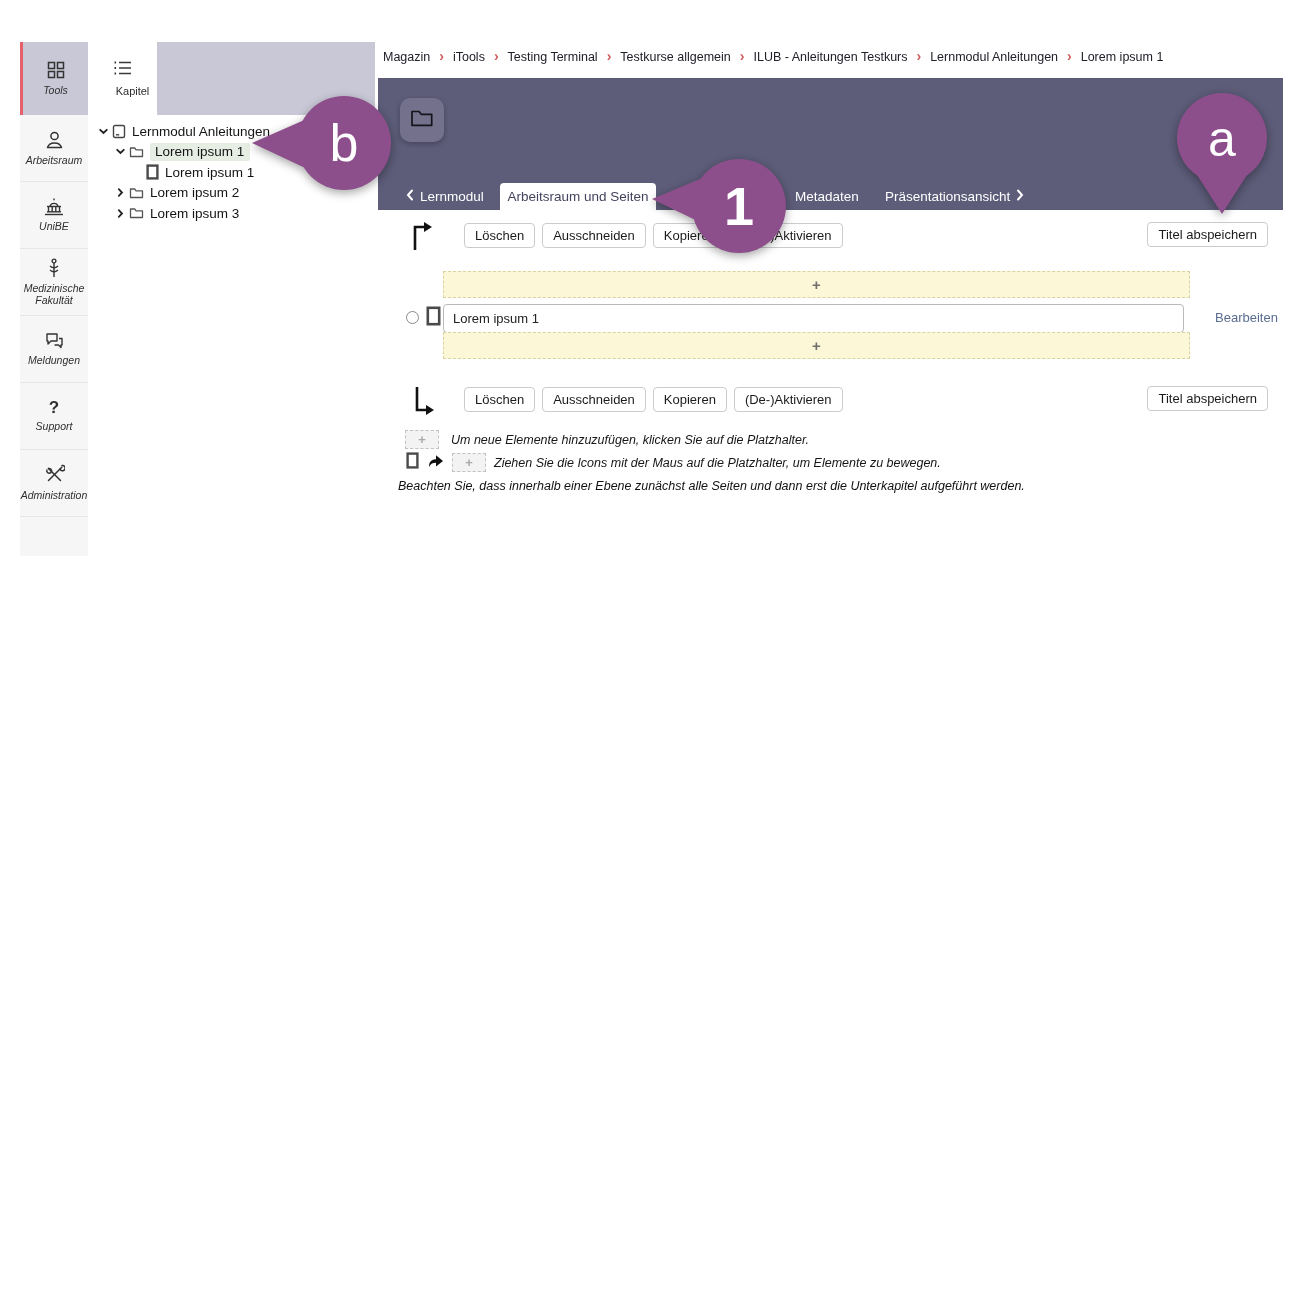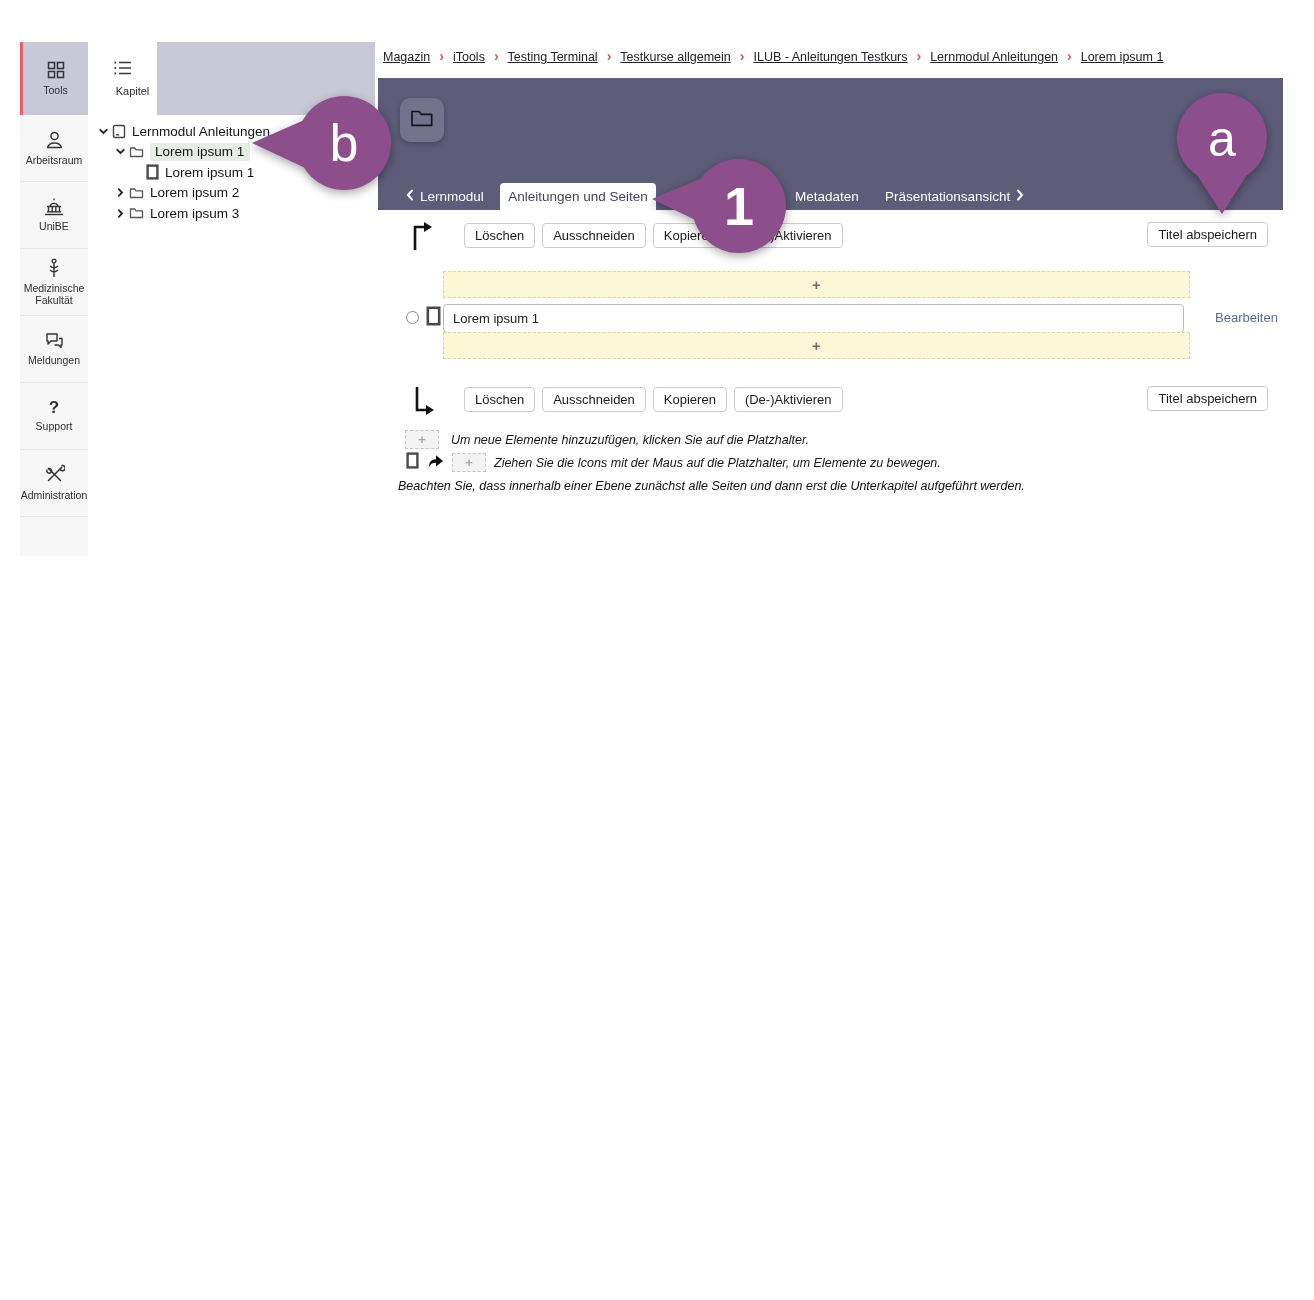--- a/index.html
+++ b/index.html
@@ -10,41 +10,41 @@
     color:#1c1c1c; overflow:hidden;
   }
   
   .sidebar { position:absolute; left:20px; top:42px; width:68px; }
   .side-item {
     width:68px; height:67px; background:#f6f6f7;
     display:flex; flex-direction:column; align-items:center; justify-content:center;
     gap:4px; border-bottom:1px solid #e6e6e8; cursor:pointer; text-align:center;
   }
   .side-item.active { height:73px; background:#c9c8d6; border-left:3px solid #e4606a; border-bottom:none; }
-  .side-item .lbl { font-size:10.5px; color:#2f2f2f; line-height:1.15; padding:0 2px; }
+  .side-item .lbl { font-size:10.5px; color:#2f2f2f; line-height:1.15; padding:0 2px;font-style:italic; }
   .side-item svg, .side-item .q { display:block; }
   .side-item .q { font-size:17px; font-weight:700; color:#2e2e2e; line-height:1; }
   .side-empty { width:68px; height:39px; background:#f6f6f7; }
   
   .treepanel { position:absolute; left:88px; top:42px; width:287px; height:516px; background:#fff; }
   .tree-strip { position:absolute; left:0; top:0; width:287px; height:73px; background:#c9c8d6; }
   .tree-tab {
     position:absolute; left:0; top:0; width:69px; height:73px; background:#fff;
     display:flex; flex-direction:column; align-items:center; justify-content:center; gap:5px; cursor:pointer;
   }
   .tree-tab .lbl { font-size:11px; color:#2c2c2c;margin-left:20px; }
   .tree-list { position:absolute; left:0; top:79px; width:287px; }
   .tree-row { display:flex; align-items:center; height:20.5px; font-size:13.5px; color:#141414; cursor:pointer; white-space:nowrap; }
   .tree-row .tw { width:17px; display:flex; justify-content:center; flex:none; }
   .tree-row .ti { margin-right:6px; flex:none; display:flex; }
   .ind0 { padding-left:7px; } .ind1 { padding-left:24px; } .ind2 { padding-left:58px; }
   .tree-hl { background:#e6eee4; padding:1px 6px 2px 5px; border-radius:2px; }
   
   .breadcrumb { position:absolute; left:383px; top:49px; font-size:12.5px; color:#20202a; display:flex; align-items:center; gap:9px; white-space:nowrap; }
-  .crumb { cursor:pointer;text-decoration:underline; }
+  .crumb { cursor:pointer; }
   .crumb-sep { color:#d05c5c; font-size:14px; font-weight:700; transform:translateY(-1px); }
   
   .headercard { position:absolute; left:378px; top:78px; width:905px; height:132px; background:#5d5c79; }
   .obj-tile {
     position:absolute; left:22px; top:20px; width:44px; height:44px; border-radius:10px;
     background:#73718c; box-shadow:0 2px 5px rgba(0,0,0,.25);
     display:flex; align-items:center; justify-content:center;
   }
   .headercard h1 { position:absolute; left:75px; top:31px; font-size:23px; font-weight:700; color:#98e59b; letter-spacing:.2px; }
   .tabbar { position:absolute; left:0; bottom:0; width:100%; height:27px; font-size:13.5px; }
@@ -275,21 +275,21 @@
   <div class="tabbar">
     <div class="tab tab-back">
       <span>
         <svg width="8" height="12" viewBox="0 0 8 12" fill="none" stroke="#fff" stroke-width="2" stroke-linecap="round">
             <polyline points="6,1.5 2,6 6,10.5"></polyline>
           </svg>
       </span>
       <span>Lernmodul</span>
     </div>
     <div class="tab tab-active">
-      <span>Anleitungen und Seiten</span>
+      <span>Arbeitsraum und Seiten</span>
     </div>
     <div class="tab tab-meta">
       <span>Metadaten</span>
     </div>
     <div class="tab tab-pres">
       <span>Präsentationsansicht</span>
       <span>
         <svg width="8" height="12" viewBox="0 0 8 12" fill="none" stroke="#fff" stroke-width="2" stroke-linecap="round">
             <polyline points="2,1.5 6,6 2,10.5"></polyline>
           </svg>

